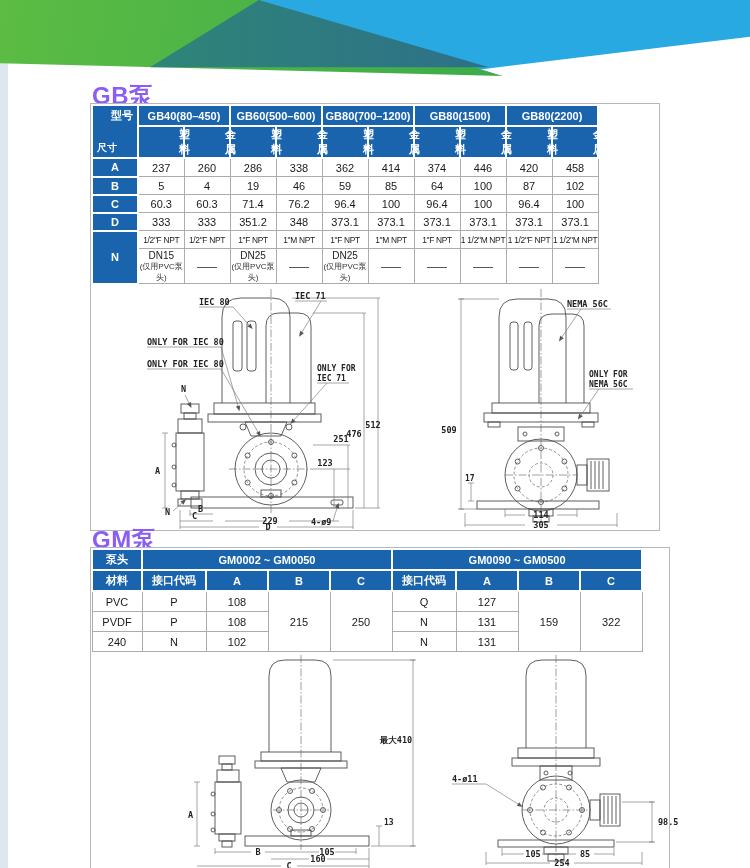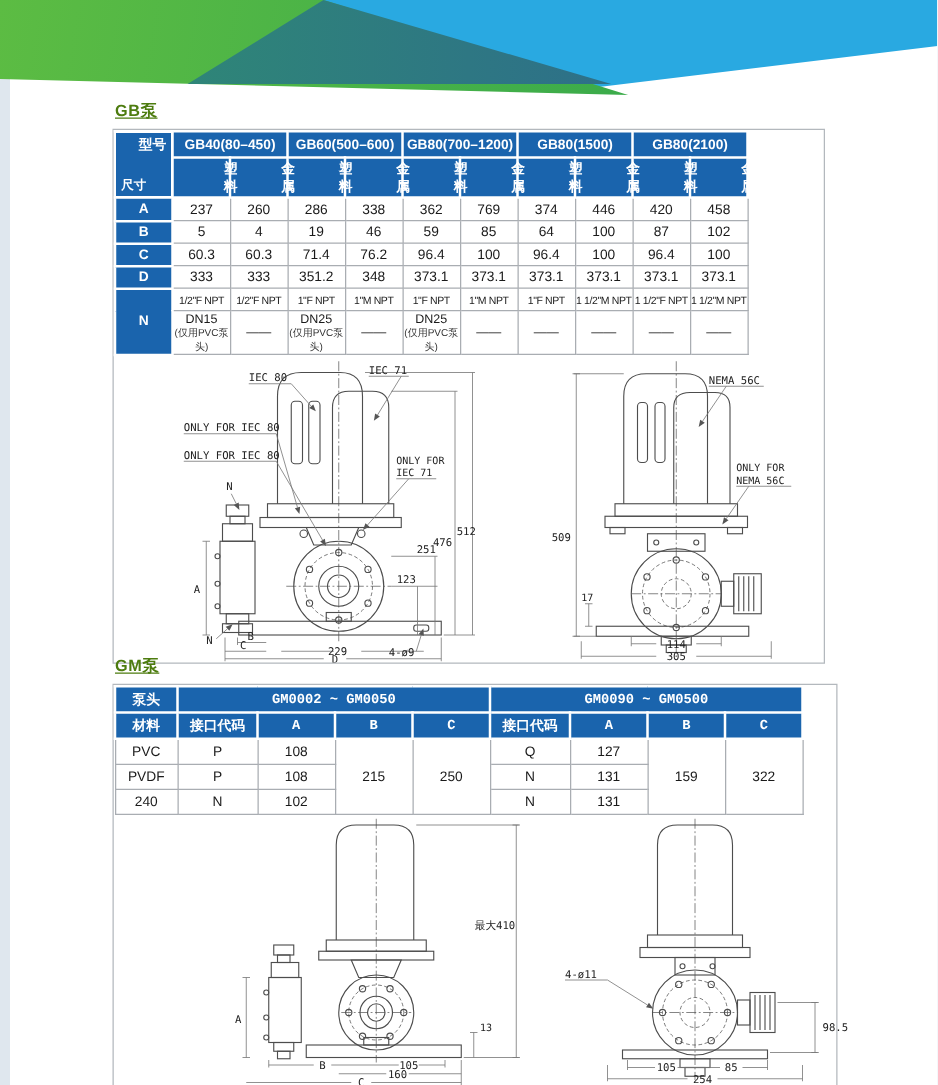--- a/index.html
+++ b/index.html
@@ -7,45 +7,45 @@
         font-family:"Liberation Sans","DejaVu Sans",sans-serif;}
   .left-strip{position:absolute;left:0;top:0;width:8px;height:868px;background:#dfe7ee;}
 
   
   .banner{position:absolute;left:0;top:0;width:750px;height:80px;overflow:hidden;}
   .banner div{position:absolute;inset:0;}
   .b-blue {background:#29a9e1;clip-path:polygon(33% 0,100% 0,100% 46%,63% 88%);}
   .b-green{background:linear-gradient(100deg,#5cbc43,#2ba34e);clip-path:polygon(0 0,34.5% 0,67% 95%,0 79%);}
   .b-teal {background:linear-gradient(to right,#2f8f70,#2d5f96);clip-path:polygon(34.5% 0,65.2% 84%,20% 84%);}
 
-  .sec-title{position:absolute;font-size:13px;font-weight:bold;color:#4d7c0f;letter-spacing:.5px;text-decoration:underline;}
+  .sec-title{position:absolute;font-size:24px;font-weight:bold;color:#8b5cf6;letter-spacing:.5px;}
 
   .block{position:absolute;background:#fff;border:1px solid #b3b8bd;}
 
   table.tbl{border-collapse:collapse;table-layout:fixed;}
   .tbl th{background:#1a64ad;color:#fff;border:2px solid #fff;font-size:11px;font-weight:bold;
           padding:0;text-align:center;margin-top:22px;}
   .tbl td{border:1px solid #a9adb2;background:#fff;text-align:center;font-size:11px;color:#1a1a1a;padding:0;}
   .gb-tbl{width:506px;}
   .gb-tbl .hr th{height:19px;}
   .gb-tbl .hr2 th{height:18px;padding-left:40px;}
   .gb-tbl td{height:17px;}
   .gb-tbl td.npt{font-size:8.4px;letter-spacing:-.3px;height:17px;}
   .gb-tbl td.dn{height:34px;font-size:10px;line-height:11px;}
   .gb-tbl td.dn .note{font-size:8px;color:#333;text-align:center;}
   .diag{position:relative;background:
         linear-gradient(to bottom right,rgba(0,0,0,0) 48.5%,#fff 48.5%,#fff 51.5%,rgba(0,0,0,0) 51.5%),#1a64ad;}
   .diag .d-top{position:absolute;top:2px;right:4px;font-size:11px;}
   .diag .d-bot{position:absolute;bottom:2px;left:4px;font-size:10px;}
 
   .gm-tbl{width:550px;}
-  .gm-tbl th{height:19px;font-family:Liberation Mono, monospace;}
+  .gm-tbl th{height:19px;}
   .gm-tbl td{height:19px;}
 
-  .draw-area{position:relative;width:100%;}
+  .draw-area{position:relative;width:100%;font-weight:bold;}
   .draw{position:absolute;top:0;}
   svg text{font-family:"DejaVu Sans Mono","Liberation Mono",monospace;font-size:8.5px;fill:#222;stroke:none;}
   svg text.small{font-size:8px;}
 </style>
 </head>
 <body>
 
 <div id="page">
   <div class="left-strip"></div>
 
@@ -66,42 +66,42 @@
       <tbody>
           <tr class="hr">
         <th class="diag" rowspan="2">
           <span class="d-top">型号</span>
           <span class="d-bot">尺寸</span>
         </th>
         <th colspan="2">GB40(80–450)</th>
         <th colspan="2">GB60(500–600)</th>
         <th colspan="2">GB80(700–1200)</th>
         <th colspan="2">GB80(1500)</th>
-        <th colspan="2">GB80(2100)</th>
+        <th colspan="2">GB80(2200)</th>
       </tr>
       <tr class="hr2">
         <th>塑料</th>
         <th>金属</th>
         <th>塑料</th>
         <th>金属</th>
         <th>塑料</th>
         <th>金属</th>
         <th>塑料</th>
         <th>金属</th>
         <th>塑料</th>
         <th>金属</th>
       </tr>
       <tr>
         <th>A</th>
         <td>237</td>
         <td>260</td>
         <td>286</td>
         <td>338</td>
         <td>362</td>
-        <td>769</td>
+        <td>414</td>
         <td>374</td>
         <td>446</td>
         <td>420</td>
         <td>458</td>
       </tr>
       <tr>
         <th>B</th>
         <td>5</td>
         <td>4</td>
         <td>19</td>

